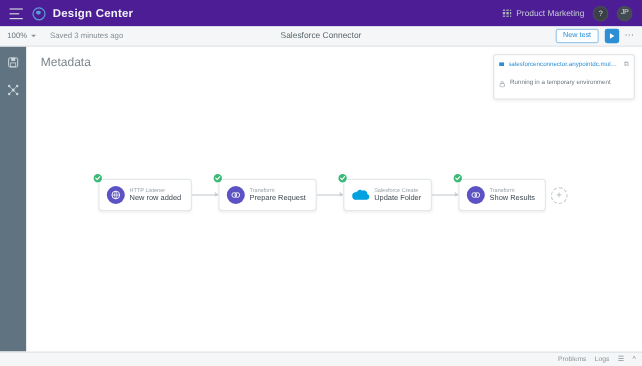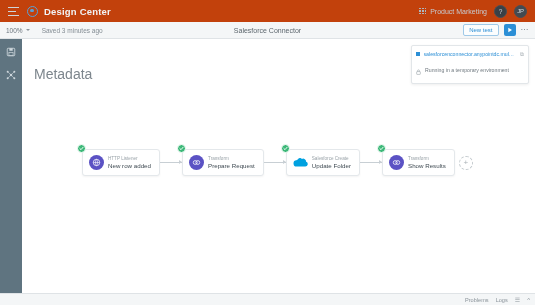--- a/index.html
+++ b/index.html
@@ -7,21 +7,21 @@
     width: 535px; height: 305px;
     font-family: "Liberation Sans", sans-serif;
     overflow: hidden;
     background: #ffffff;
   }
   #app { position: relative; width: 535px; height: 305px; }
 
   
   .topbar {
     position: absolute; top: 0; left: 0; width: 535px; height: 22px;
-    background: #c2410c; display: flex; align-items: center;
+    background: #4c1d95; display: flex; align-items: center;
     padding: 0 8px; color: #e8eaed;
   }
   .hamburger { width: 11px; height: 9px; margin-right: 8px; position: relative; cursor: pointer; }
   .hamburger i { position: absolute; left: 0; height: 1px; background: #cfd4d9; }
   .hamburger i:nth-child(1) { top: 0; width: 11px; }
   .hamburger i:nth-child(2) { top: 4px; width: 8px; }
   .hamburger i:nth-child(3) { top: 8px; width: 11px; }
   .logo-mark {
     width: 11px; height: 11px; border-radius: 50%;
     border: 1.4px solid #5aa0d6; margin-right: 6px; flex: 0 0 auto;
@@ -79,21 +79,21 @@
   }
   .rail-btn { width: 14px; height: 14px; display: flex; align-items: center; justify-content: center; cursor: pointer; }
 
   
   .canvas {
     position: absolute; top: 39px; left: 22px; right: 0; bottom: 12px;
     background: #ffffff; overflow: hidden;
   }
   .canvas-title {
     position: absolute; left: 12px; top: 8px;
-    font-size: 14px; color: #7d868d; font-weight: normal; margin-top: 19px;
+    font-size: 10px; color: #7d868d; font-weight: normal;
   }
 
   
   .notif {
     position: absolute; right: 6px; top: 6px; width: 118px;
     background: #ffffff; border: 1px solid #e2e6e9; border-radius: 2px;
     box-shadow: 0 1px 3px rgba(0,0,0,.07); padding: 3px 4px;
   }
   .notif-row { display: flex; align-items: center; gap: 4px; padding: 1.5px 0; }
   .notif-url { font-size: 5.2px; color: #2c8fd6; overflow: hidden; white-space: nowrap; text-overflow: ellipsis; flex: 1; }

